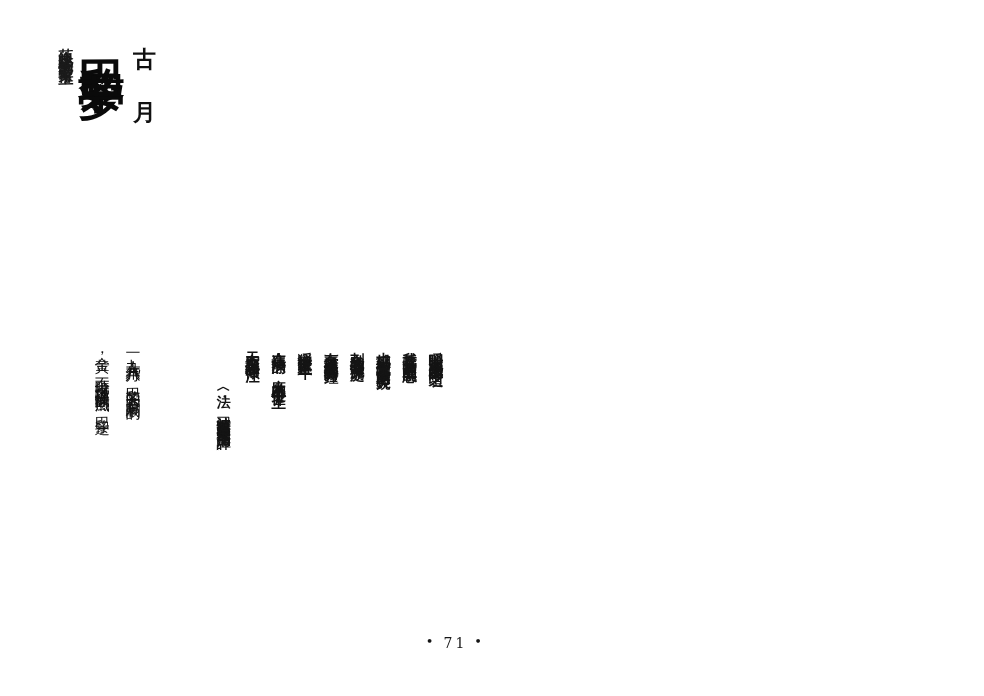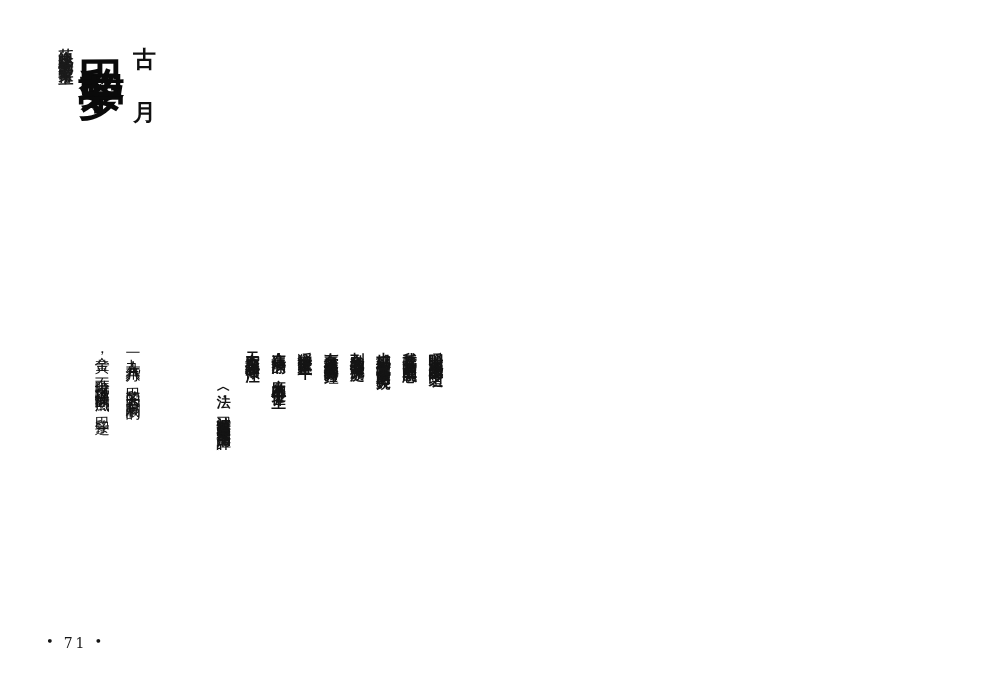--- a/index.html
+++ b/index.html
@@ -140,26 +140,25 @@
     color: #111111;
     margin-left: 15px;
   }
 
   
   #page-number {
     position: absolute;
     left: 0;
     top: 634px;
     width: 492px;
-    text-align: left;
+    text-align: right;
     font-family: "DejaVu Serif", serif;
     font-size: 14px;
     letter-spacing: 3px;
     color: #151515;
-    margin-left: 39px;
   }
   #page-number .dot {
     font-size: 13px;
     padding: 0 7px;
     vertical-align: 2px;
   }
 </style>
 </head>
 <body>
 

